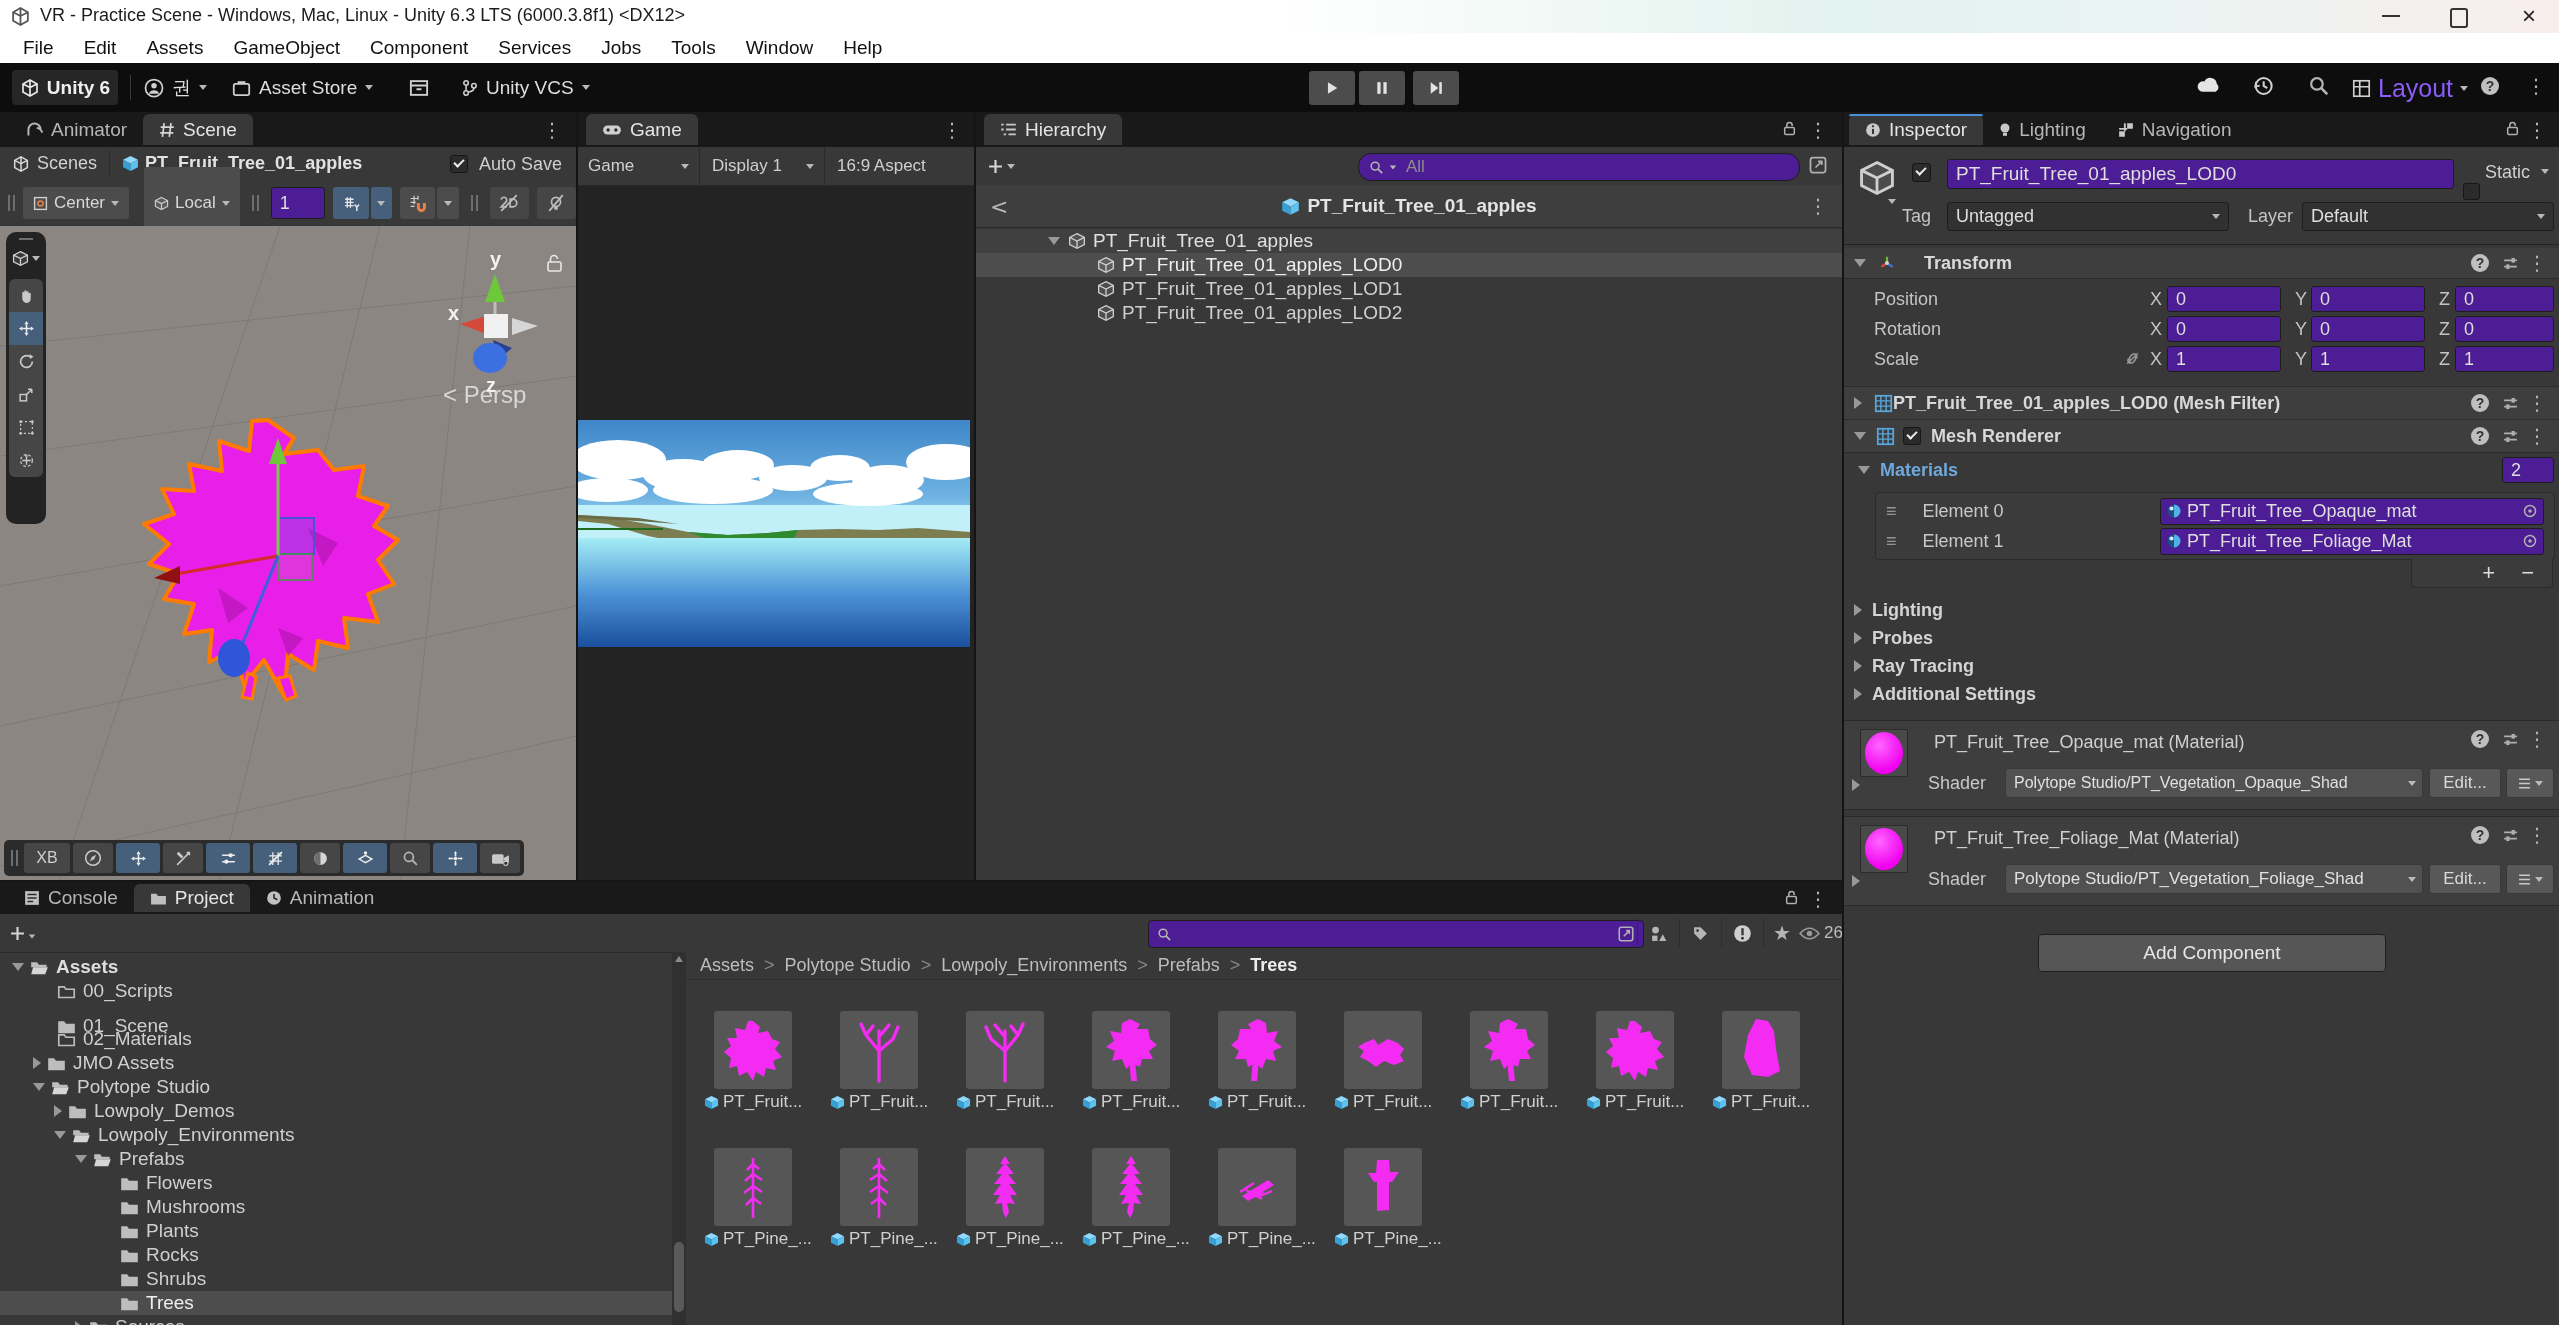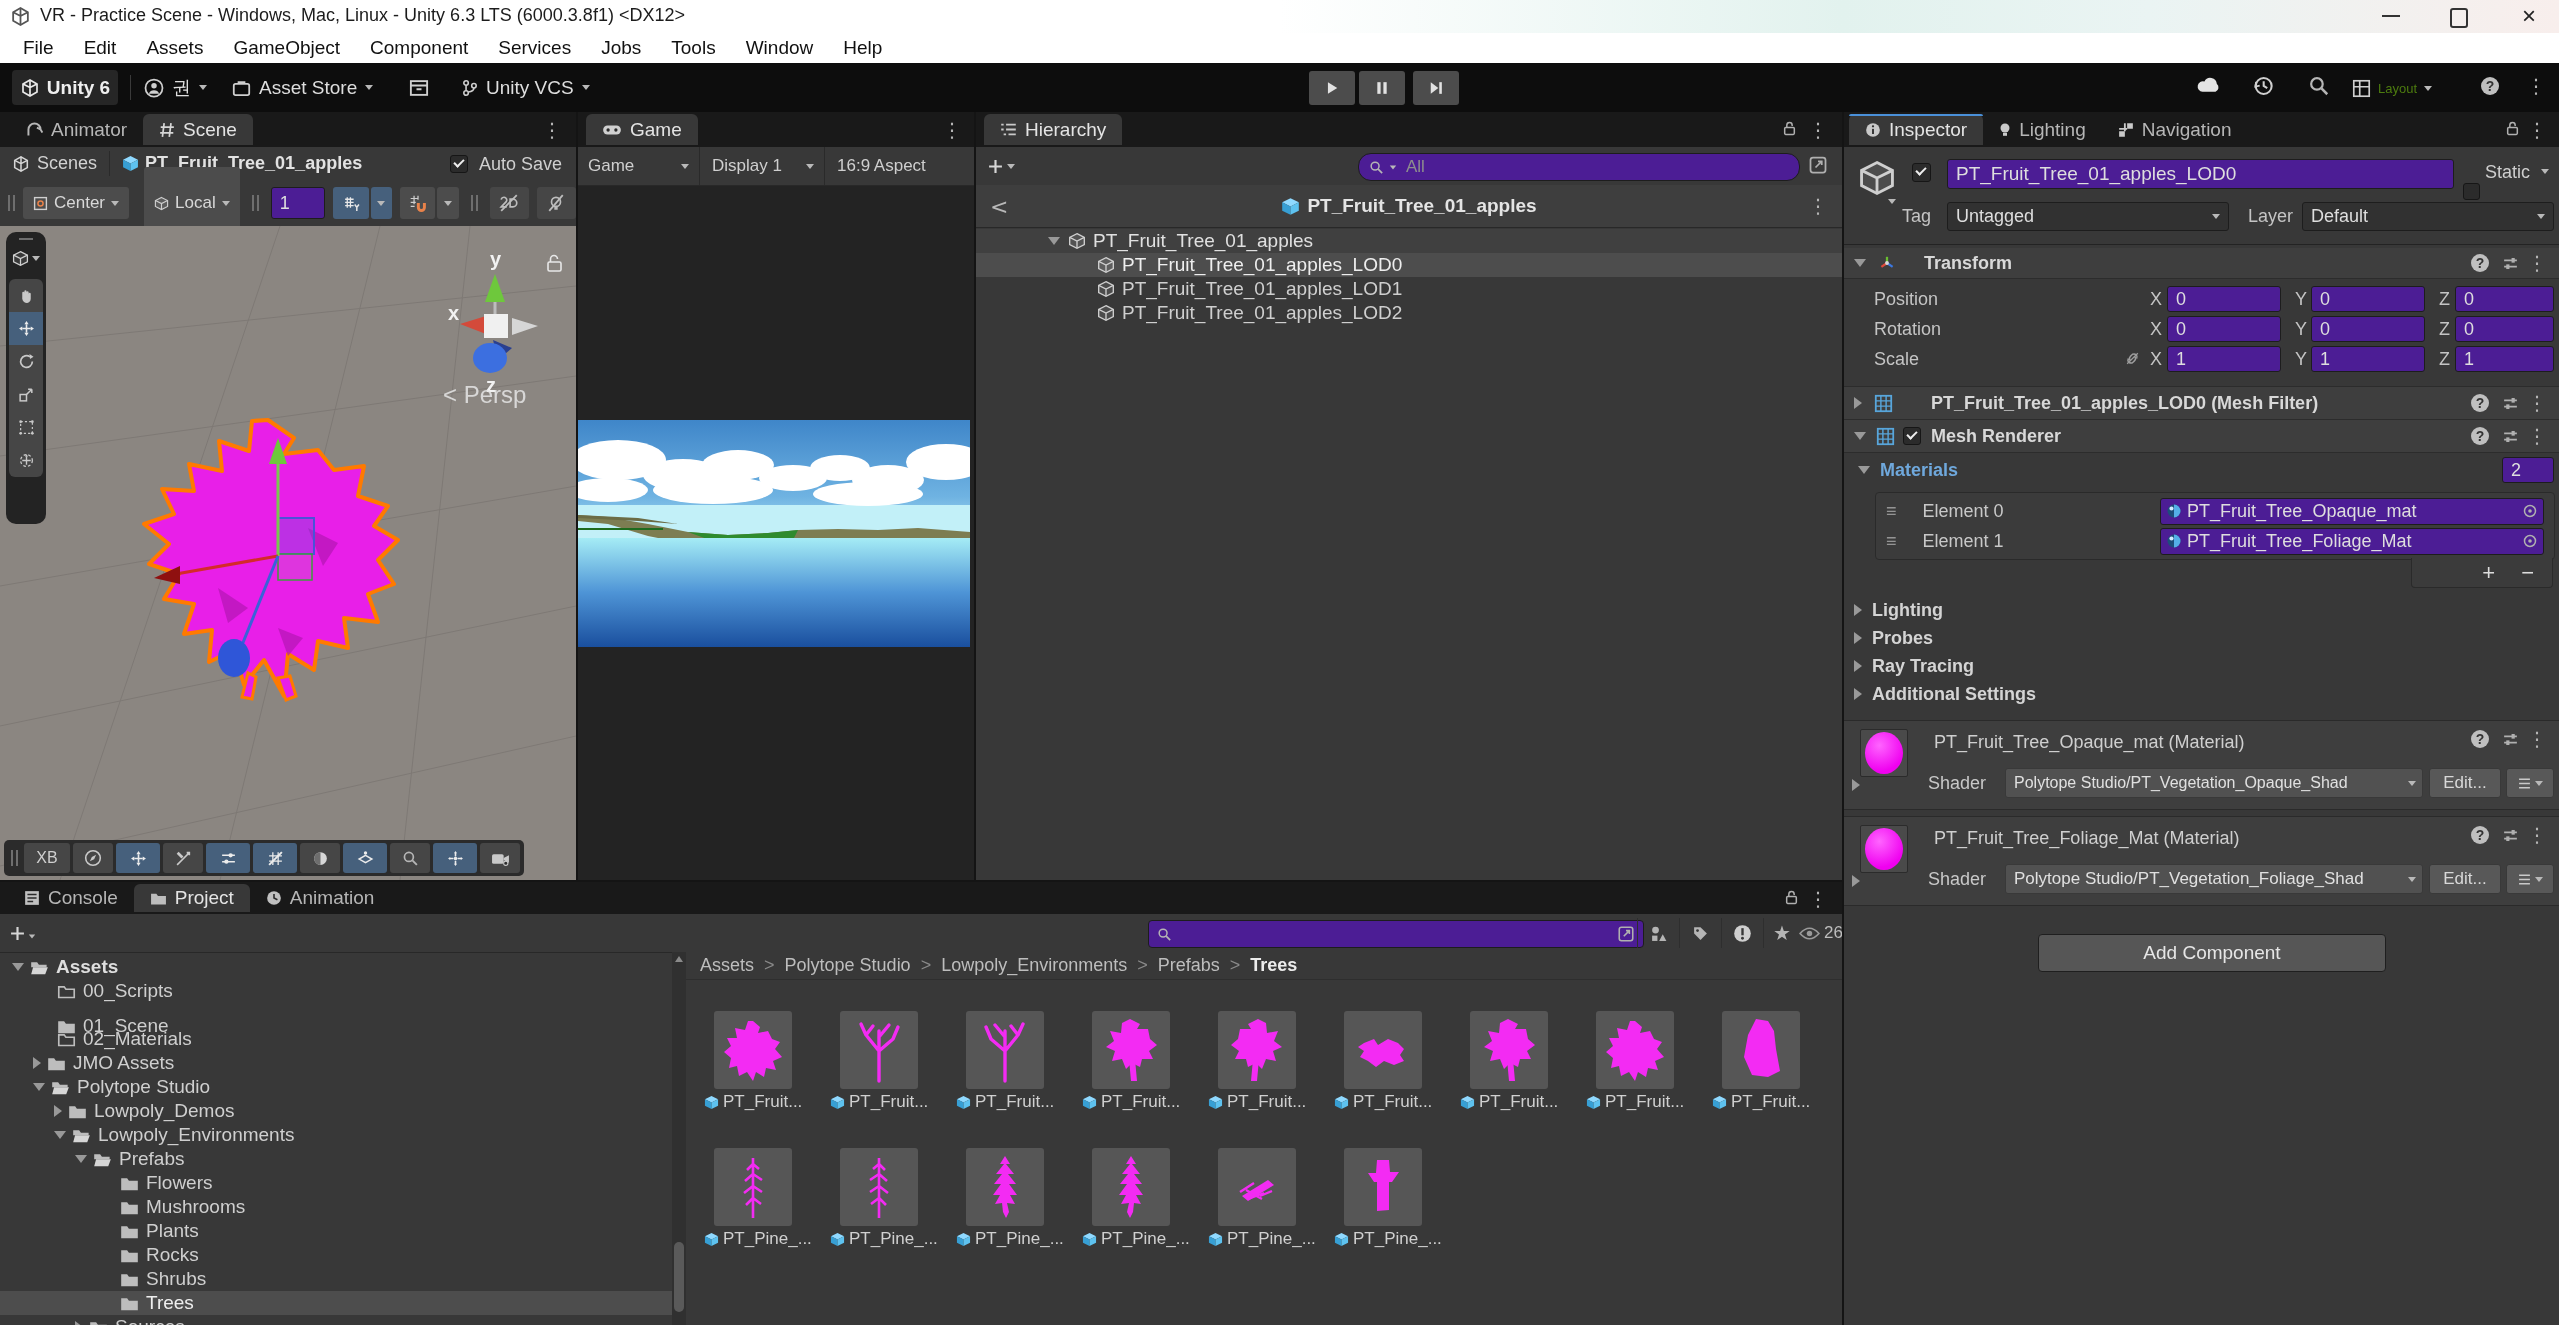--- a/index.html
+++ b/index.html
@@ -234,21 +234,21 @@
   <div class="abs flex" style="left:2308px;top:12px">
     <svg width="22" height="22">
         <use href="#mag"></use>
       </svg>
   </div>
   <div class="abs flex" style="left:2352px;top:10px;height:30px;gap:7px">
     <svg width="19" height="19" viewBox="0 0 16 16">
         <rect x="1.5" y="1.5" width="13" height="13" fill="none" stroke="#cfcfcf" stroke-width="1.4"></rect>
         <path d="M6.5 1.5 V14.5 M1.5 6.5 H14.5" stroke="#cfcfcf" stroke-width="1.4"></path>
       </svg>
-    <span style="color:#4d7c0f;font-size:13px">Layout</span>
+    <span style="color:#8b5cf6;font-size:25px">Layout</span>
     <span class="caret sm"></span>
   </div>
   <div class="abs hico" style="left:2481px;top:14px"></div>
   <span class="abs kebab" style="left:2526px;top:13px"></span>
 </div>
 
 <div class="dock" style="left:0;top:112px;width:576px;height:768px">
   <div class="tabbar">
     <div class="tab" style="margin-left:10px">
       <svg width="17" height="17" viewBox="0 0 14 14">
@@ -765,21 +765,21 @@
     <div class="in abs" style="left:611px;width:97px;height:24px">
         <span class="fieldtxt">1</span>
       </div>
   </div>
 
   <div class="abs flex" style="left:0;top:274px;width:715px;height:32px;background:#3e3e3e;border-top:1px solid #2c2c2c;border-bottom:1px solid #2c2c2c">
     <span class="tri-r" style="margin-left:10px"></span>
     <svg width="19" height="19" style="margin-left:12px">
         <use href="#meshgrid"></use>
       </svg>
-    <span class="comp-title" style="margin-left:38px">PT_Fruit_Tree_01_apples_LOD0 (Mesh Filter)</span>
+    <span class="comp-title" style="">PT_Fruit_Tree_01_apples_LOD0 (Mesh Filter)</span>
     <div class="hico abs" style="right:70px;top:7px"></div>
     <svg class="abs" style="right:40px;top:8px" width="17" height="17">
         <use href="#preset"></use>
       </svg>
     <span class="kebab abs" style="right:12px;top:6px"></span>
   </div>
 
   <div class="abs flex" style="left:0;top:308px;width:715px;height:32px;background:#3e3e3e;border-bottom:1px solid #2c2c2c">
     <span class="tri-d" style="margin-left:10px"></span>
     <svg width="19" height="19" style="margin-left:10px">

